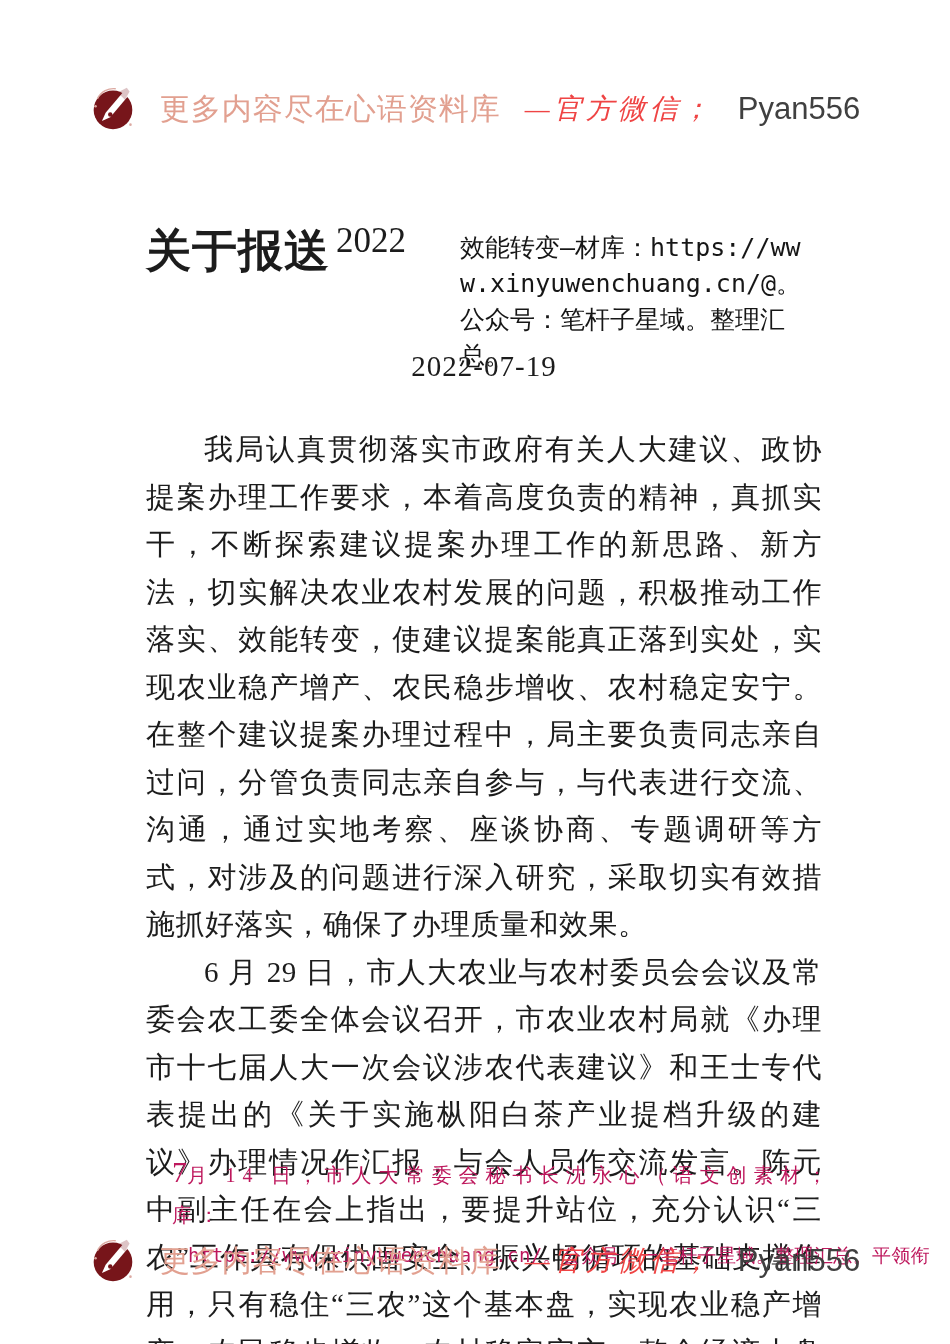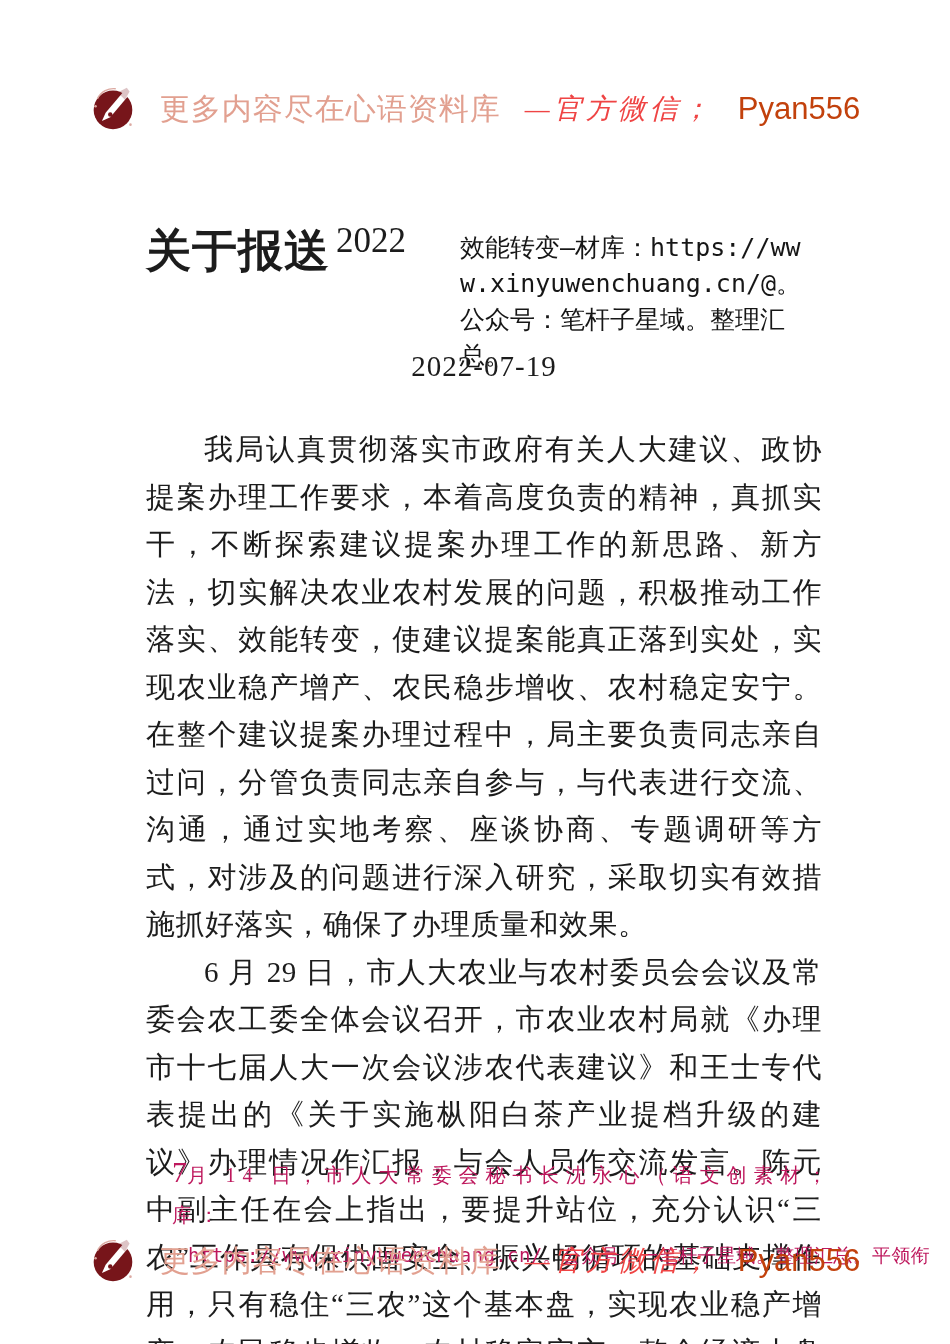--- a/index.html
+++ b/index.html
@@ -33,21 +33,21 @@
     font-size: 30px;
     letter-spacing: 1px;
   }
   .wm-label {
     color: #ef4444;
     font-size: 28px;
     font-style: italic;
     letter-spacing: 4px;
   }
   .wm-id {
-    color: #c2410c;
+    color: #404040;
     font-size: 31px;
     font-family: "Liberation Sans", "DejaVu Sans", sans-serif;
   }
 
   
   .title-block {
     position: absolute;
     top: 220px;
     left: 146px;
     width: 676px;

